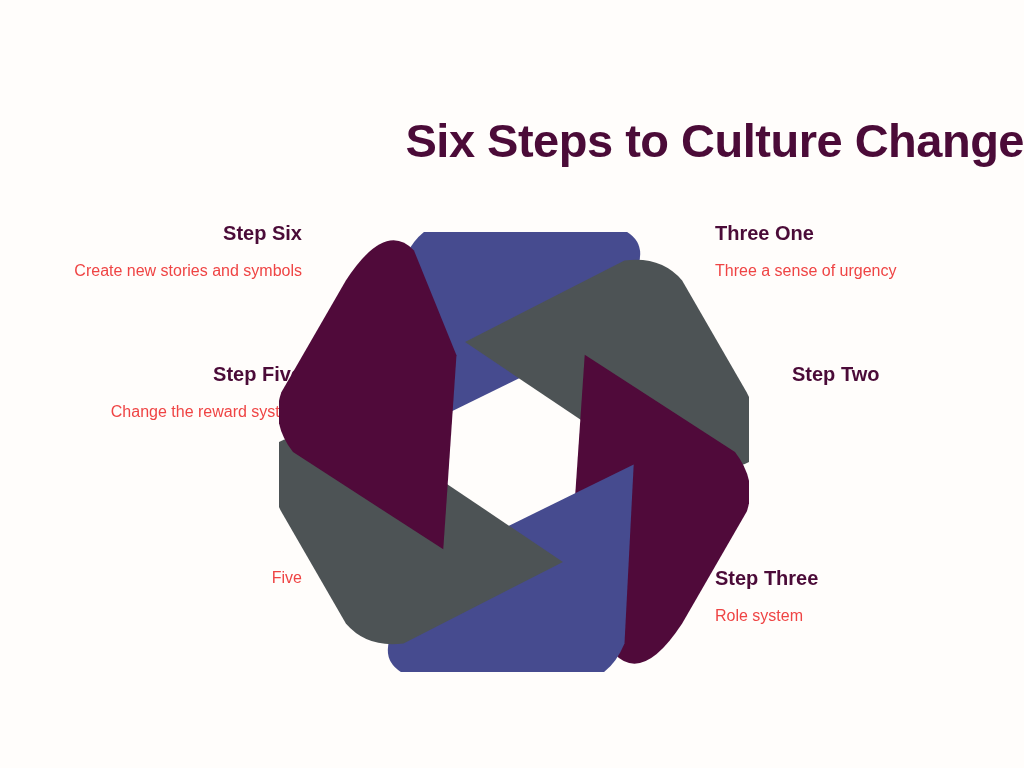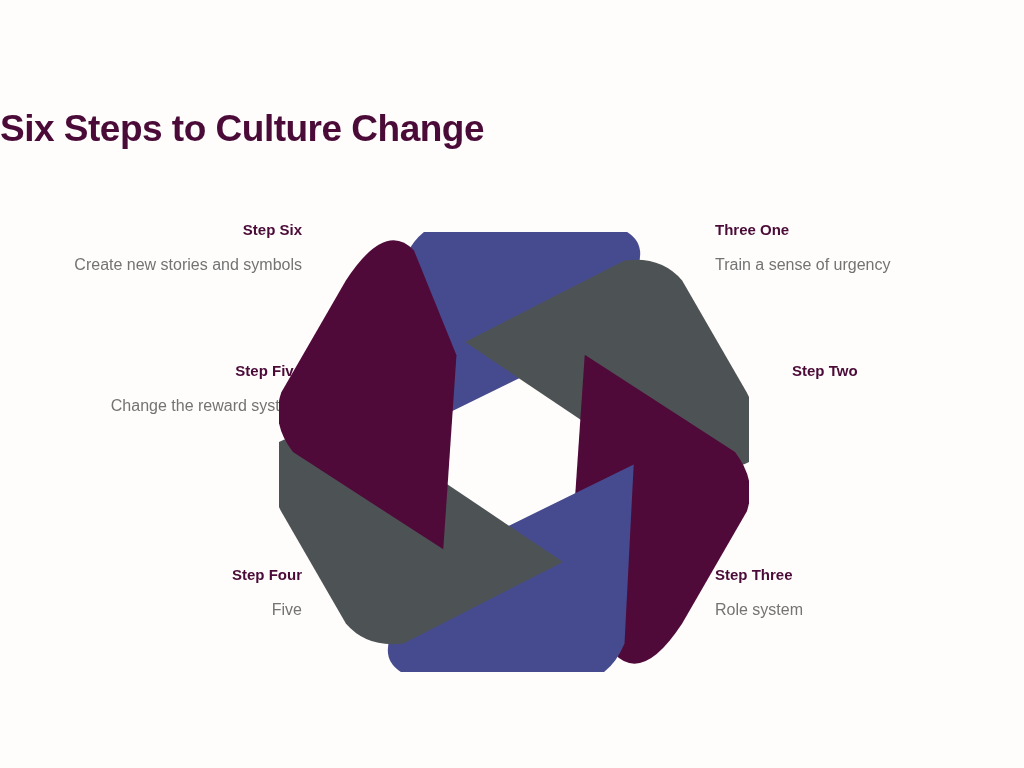--- a/index.html
+++ b/index.html
@@ -21,45 +21,45 @@
     width: 1024px;
     height: 768px;
   }
 
   
   .title {
     position: absolute;
     top: 84px;
     left: 0;
     width: 1024px;
-    text-align: left;
-    font-size: 37px;
+    text-align: right;
+    font-size: 47px;
     font-weight: bold;
     letter-spacing: -0.5px;
     color: #4b0b38;
     line-height: 1.1;
     white-space: nowrap;
   }
 
   
   .step {
     position: absolute;
     width: 240px;
   }
   .step .heading {
-    font-size: 15px;
+    font-size: 20px;
     font-weight: bold;
     color: #4b0b38;
     line-height: 1.25;
     margin-bottom: 13px;
   }
   .step .desc {
     font-size: 16px;
     font-weight: normal;
-    color: #737373;
+    color: #ef4444;
     line-height: 1.45;
   }
 
   .step.left  { text-align: right; }
   .step.right { text-align: left; }
 
   
   #step-six   { left: 62px;  top: 221px; }
   #step-five  { left: 62px;  top: 362px; }
   #step-four  { left: 62px;  top: 566px; }
@@ -94,27 +94,26 @@
     <div class="heading">Step Six</div>
     <div class="desc">Create new stories and symbols</div>
   </div>
 
   <div class="step left" id="step-five">
     <div class="heading">Step Five</div>
     <div class="desc">Change the reward system</div>
   </div>
 
   <div class="step left" id="step-four">
-    <div class="heading">Step Four</div>
     <div class="desc">Five</div>
   </div>
 
   <div class="step right" id="step-one">
     <div class="heading">Three One</div>
-    <div class="desc">Train a sense of urgency</div>
+    <div class="desc">Three a sense of urgency</div>
   </div>
 
   <div class="step right" id="step-two">
     <div class="heading">Step Two</div>
   </div>
 
   <div class="step right" id="step-three">
     <div class="heading">Step Three</div>
     <div class="desc">Role system</div>
   </div>

